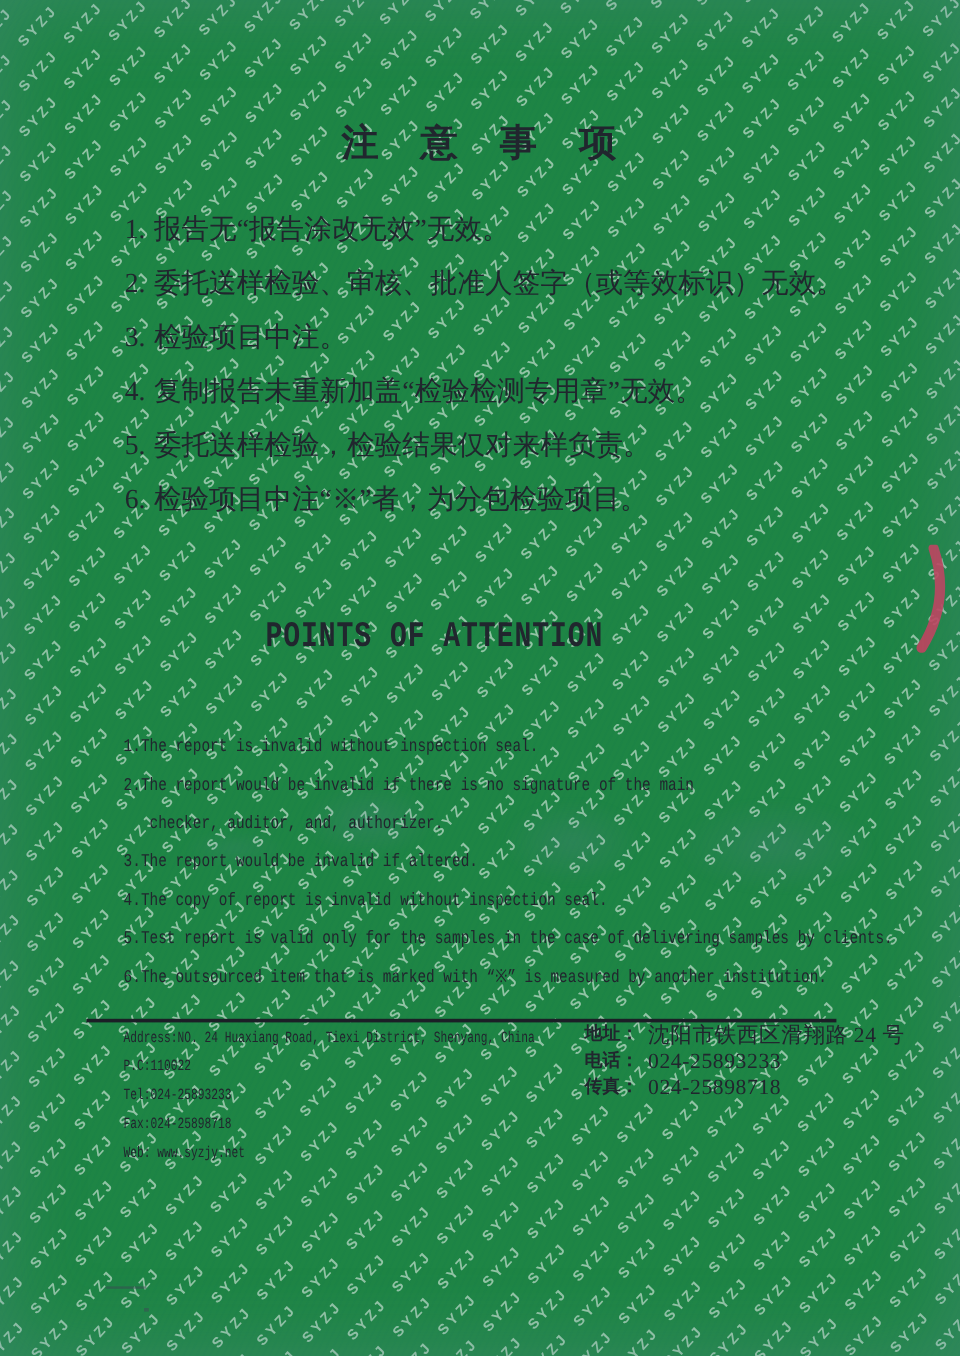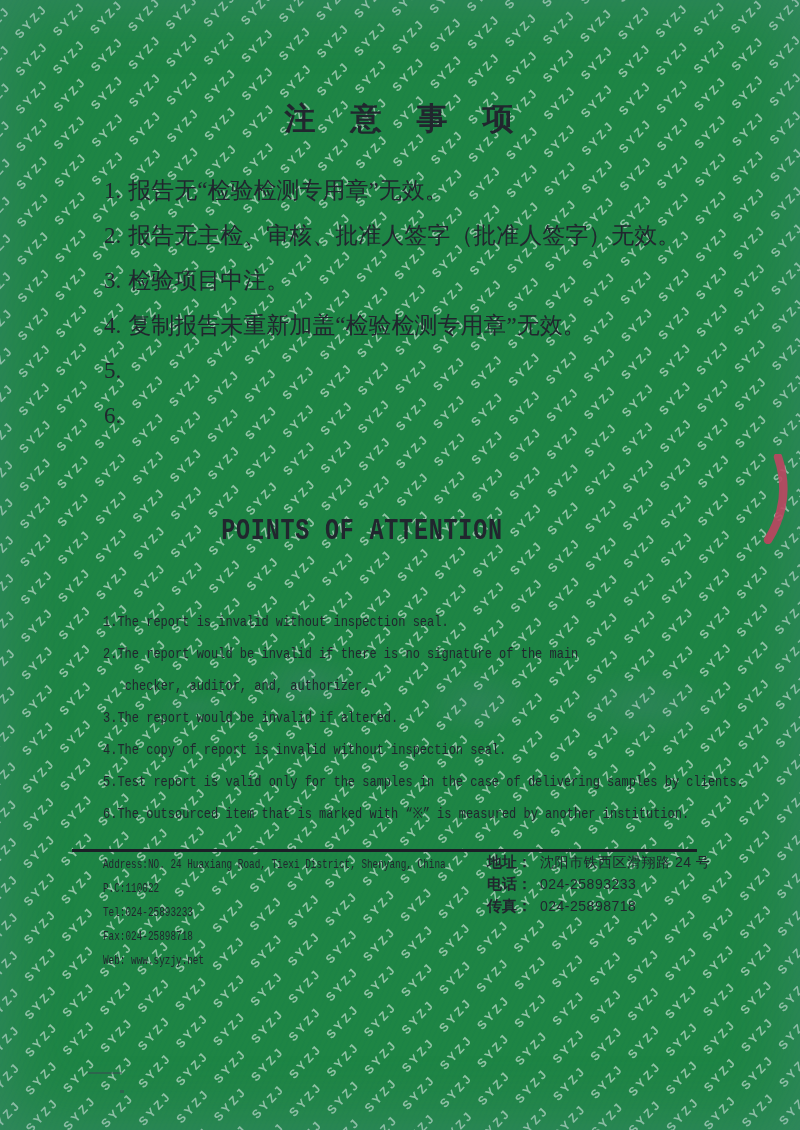--- a/index.html
+++ b/index.html
@@ -58,21 +58,21 @@
           background:#1b1f26; z-index:2; }
 
   .foot-left { position:absolute; top:853px; left:103px; z-index:2;
                font-family:"Liberation Mono", monospace; font-size:13px; line-height:24px;
                white-space:nowrap; transform:scaleX(0.72); transform-origin:left top; }
 
   .foot-right { position:absolute; top:851px; left:487px; z-index:2;
                 font-size:15px; line-height:22px; white-space:nowrap; }
   .fr-row { display:flex; align-items:flex-end; }
   .fr-row .lab { font-weight:700; margin-right:8px; flex:none; }
-  .fr-row .val { font-family:Liberation Sans, sans-serif; font-size:14px; letter-spacing:0.5px; }
+  .fr-row .val { font-family:Liberation Serif, serif; font-size:18px; letter-spacing:0.5px; }
 
   .red-mark { position:absolute; left:756px; top:454px; z-index:3; }
 </style>
 </head>
 <body>
 
 <div class="page">
 
   <div class="wm-layer">
     <div class="wm-inner">
@@ -155,39 +155,41 @@
   <div class="ghost g3"></div>
   <div class="ghost g4"></div>
   <div class="speck s1"></div>
   <div class="speck s2"></div>
 
   <h1 class="cn-title">注　意　事　项</h1>
 
   <ul class="cn-list">
     <li class="cn-item">
       <span class="num">1.</span>
-      <span class="txt">报告无“检验检测专用章”无效。</span>
+      <span class="txt">报告无“报告涂改无效”无效。</span>
     </li>
     <li class="cn-item">
       <span class="num">2.</span>
-      <span class="txt">报告无主检、审核、批准人签字（批准人签字）无效。</span>
+      <span class="txt">委托送样检验、审核、批准人签字（或等效标识）无效。</span>
     </li>
     <li class="cn-item">
       <span class="num">3.</span>
       <span class="txt">检验项目中注。</span>
     </li>
     <li class="cn-item">
       <span class="num">4.</span>
       <span class="txt">复制报告未重新加盖“检验检测专用章”无效。</span>
     </li>
     <li class="cn-item">
       <span class="num">5.</span>
+      <span class="txt">委托送样检验，检验结果仅对来样负责。</span>
     </li>
     <li class="cn-item">
       <span class="num">6.</span>
+      <span class="txt">检验项目中注“※”者，为分包检验项目。</span>
     </li>
   </ul>
 
   <h2 class="en-title">POINTS OF ATTENTION</h2>
 
   <ul class="en-list">
     <li class="en-item">
       <span class="num">1.</span>
       <span class="txt">The report is invalid without inspection seal.</span>
     </li>

